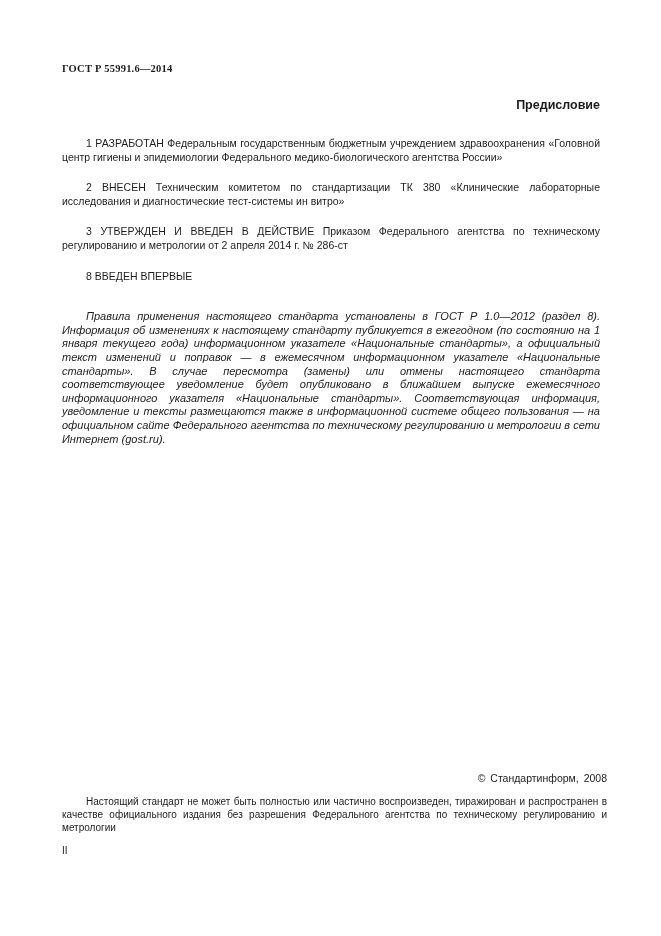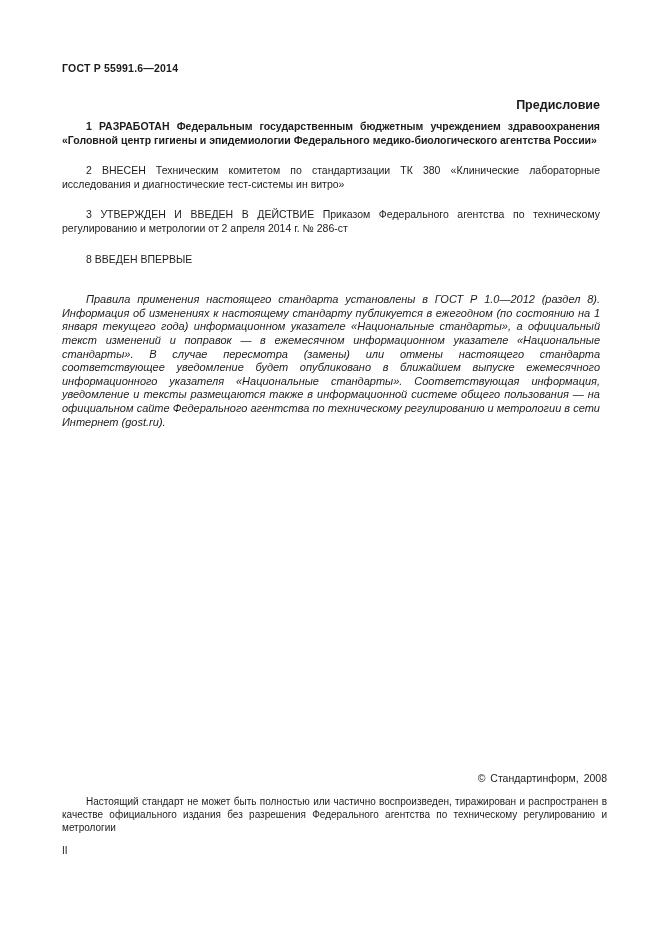--- a/index.html
+++ b/index.html
@@ -20,38 +20,38 @@
     position: absolute;
     left: 62px;
     top: 62px;
     width: 538px;
   }
   .doc-code {
     font-size: 10.5px;
     font-weight: bold;
     line-height: 13px;
     letter-spacing: 0.2px;
+    font-family: Liberation Serif, serif;
   }
   .section-title {
     margin-top: 23px;
     text-align: right;
     font-size: 12.5px;
     font-weight: bold;
     line-height: 15px;
   }
   .para {
     margin: 17px 0 0 0;
     font-size: 10.5px;
     line-height: 13.6px;
     text-align: justify;
     text-indent: 24px;
   }
   .para.first {
-    margin-top: 7px;
-    font-weight: bold;
+    margin-top: 24px;
   }
   .rules-note {
     margin: 27px 0 0 0;
     font-size: 11px;
     font-style: italic;
     line-height: 13.6px;
     text-align: justify;
     text-indent: 24px;
   }
   .bottom-block {

